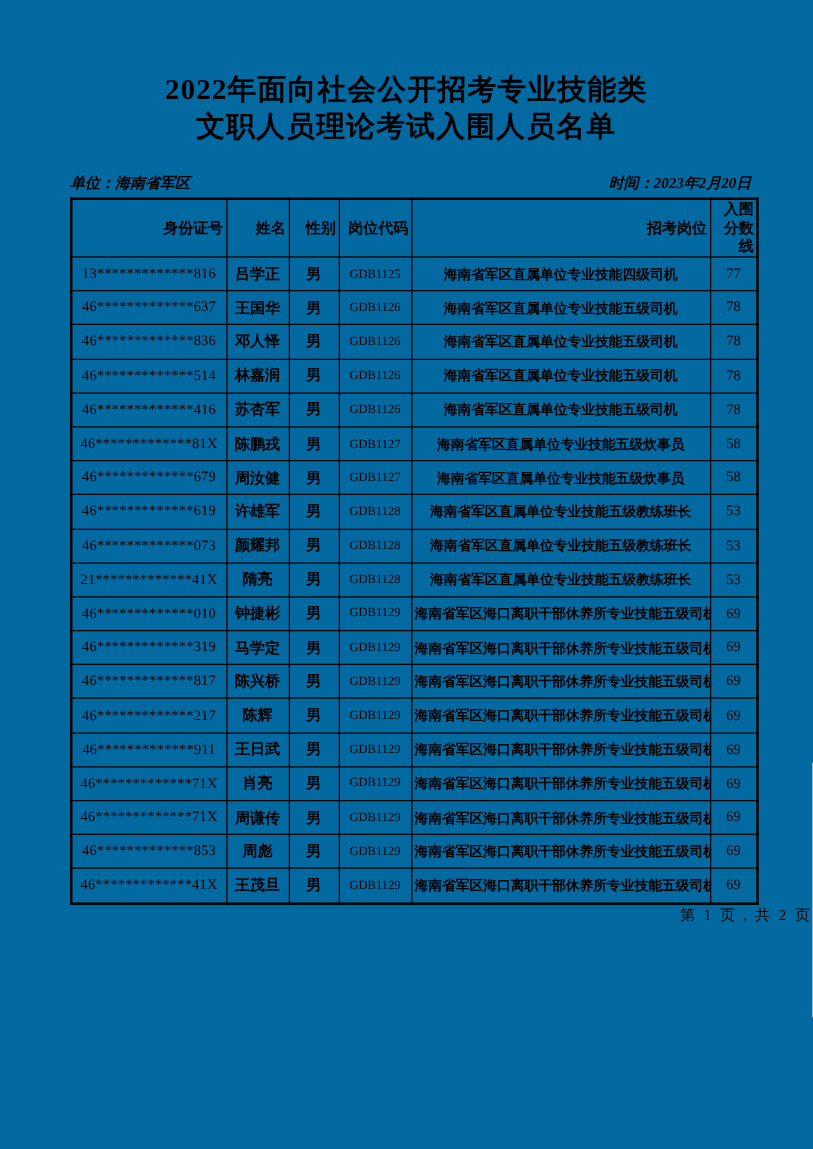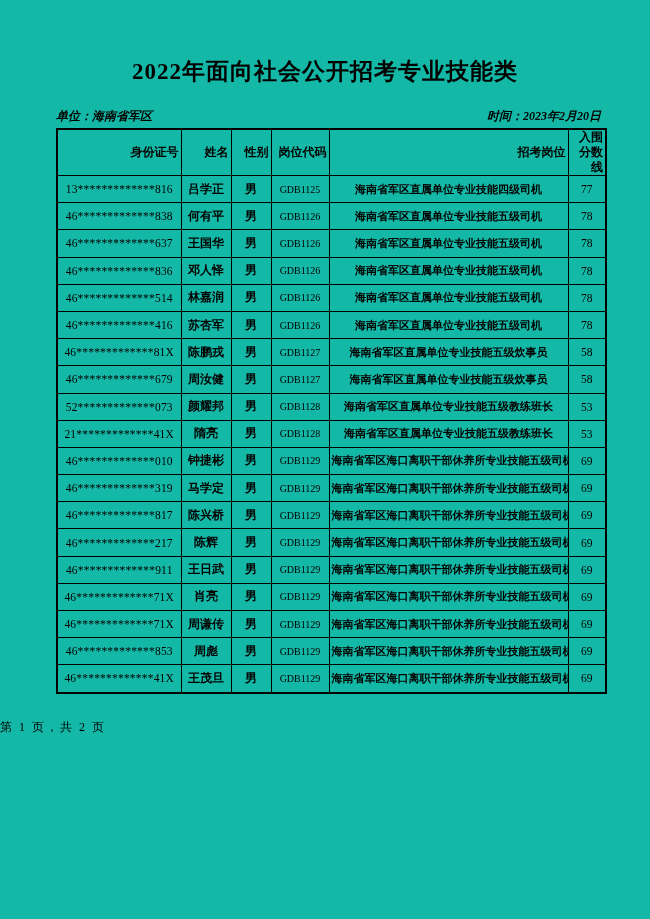--- a/index.html
+++ b/index.html
@@ -6,21 +6,21 @@
     margin: 0;
     padding: 0;
     background: #ffffff;
     font-family: "Liberation Serif", "DejaVu Serif", serif;
     color: #000000;
   }
   .page {
     position: relative;
     width: 650px;
     height: 919px;
-    background: #14b8a6;
+    background: #0369a1;
     overflow: hidden;
   }
   .doc-title {
     margin-top: 57px;
     text-align: center;
     font-size: 23px;
     line-height: 30px;
     font-weight: 700;
     letter-spacing: 1px;
   }
@@ -60,33 +60,33 @@
     height: 26.2px;
     text-align: center;
   }
   td.c-id    { font-size: 11.5px; letter-spacing: 0.2px; margin-left: 12px; }
   td.c-name  { font-size: 12px; font-weight: 700; }
   td.c-sex   { font-size: 12px; font-weight: 700; }
   td.c-code  { font-size: 10px; }
   td.c-pos   { font-size: 11px; font-weight: 700; text-align: left; }
   td.c-score { font-size: 11.5px; }
   .footer {
-    margin-top: 25px;
-    text-align: left;
+    text-align: right;
     font-size: 12px;
     letter-spacing: 2px;
   }
 </style>
 </head>
 <body>
 
 <div class="page">
 
   <div class="doc-title">
     <div>2022年面向社会公开招考专业技能类</div>
+    <div>文职人员理论考试入围人员名单</div>
   </div>
 
   <div class="meta-row">
     <span>单位：海南省军区</span>
     <span>时间：2023年2月20日</span>
   </div>
 
   <table class="roster">
     <colgroup>
       <col style="width:124px">
@@ -110,28 +110,20 @@
   <tr>
     <td class="c-id">13*************816</td>
     <td class="c-name">吕学正</td>
     <td class="c-sex">男</td>
     <td class="c-code">GDB1125</td>
     <td class="c-pos">海南省军区直属单位专业技能四级司机</td>
     <td class="c-score">77</td>
   </tr>
 
 
-  <tr>
-    <td class="c-id">46*************838</td>
-    <td class="c-name">何有平</td>
-    <td class="c-sex">男</td>
-    <td class="c-code">GDB1126</td>
-    <td class="c-pos">海南省军区直属单位专业技能五级司机</td>
-    <td class="c-score">78</td>
-  </tr>
 
 
   <tr>
     <td class="c-id">46*************637</td>
     <td class="c-name">王国华</td>
     <td class="c-sex">男</td>
     <td class="c-code">GDB1126</td>
     <td class="c-pos">海南省军区直属单位专业技能五级司机</td>
     <td class="c-score">78</td>
   </tr>
@@ -174,42 +166,50 @@
 
   <tr>
     <td class="c-id">46*************679</td>
     <td class="c-name">周汝健</td>
     <td class="c-sex">男</td>
     <td class="c-code">GDB1127</td>
     <td class="c-pos">海南省军区直属单位专业技能五级炊事员</td>
     <td class="c-score">58</td>
   </tr>
 
-
-  <tr>
-    <td class="c-id">52*************073</td>
-    <td class="c-name">颜耀邦</td>
+  <tr>
+    <td class="c-id">46*************619</td>
+    <td class="c-name">许雄军</td>
     <td class="c-sex">男</td>
     <td class="c-code">GDB1128</td>
     <td class="c-pos">海南省军区直属单位专业技能五级教练班长</td>
     <td class="c-score">53</td>
   </tr>
 
-
-  <tr>
-    <td class="c-id">21*************41X</td>
-    <td class="c-name">隋亮</td>
+  <tr>
+    <td class="c-id">46*************073</td>
+    <td class="c-name">颜耀邦</td>
     <td class="c-sex">男</td>
     <td class="c-code">GDB1128</td>
     <td class="c-pos">海南省军区直属单位专业技能五级教练班长</td>
     <td class="c-score">53</td>
   </tr>
 
 
   <tr>
+    <td class="c-id">21*************41X</td>
+    <td class="c-name">隋亮</td>
+    <td class="c-sex">男</td>
+    <td class="c-code">GDB1128</td>
+    <td class="c-pos">海南省军区直属单位专业技能五级教练班长</td>
+    <td class="c-score">53</td>
+  </tr>
+
+
+  <tr>
     <td class="c-id">46*************010</td>
     <td class="c-name">钟捷彬</td>
     <td class="c-sex">男</td>
     <td class="c-code">GDB1129</td>
     <td class="c-pos">海南省军区海口离职干部休养所专业技能五级司机</td>
     <td class="c-score">69</td>
   </tr>
 
   <tr>
     <td class="c-id">46*************319</td>

